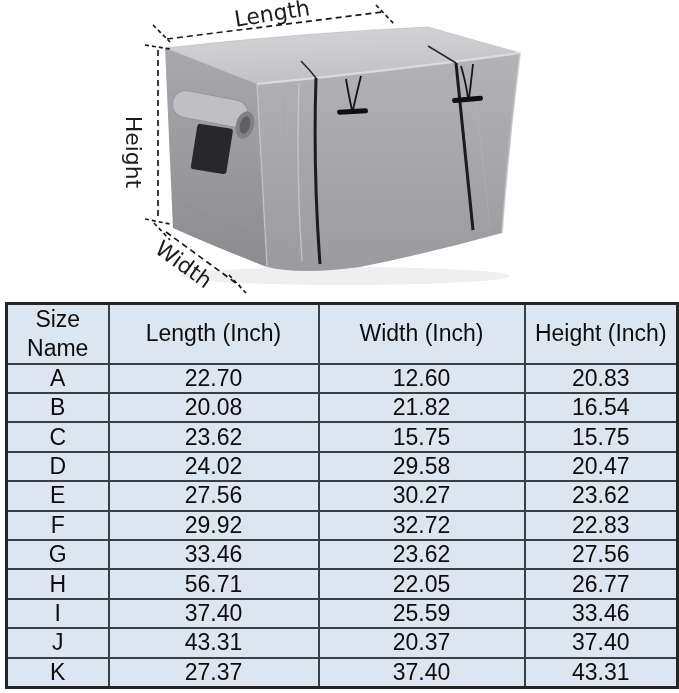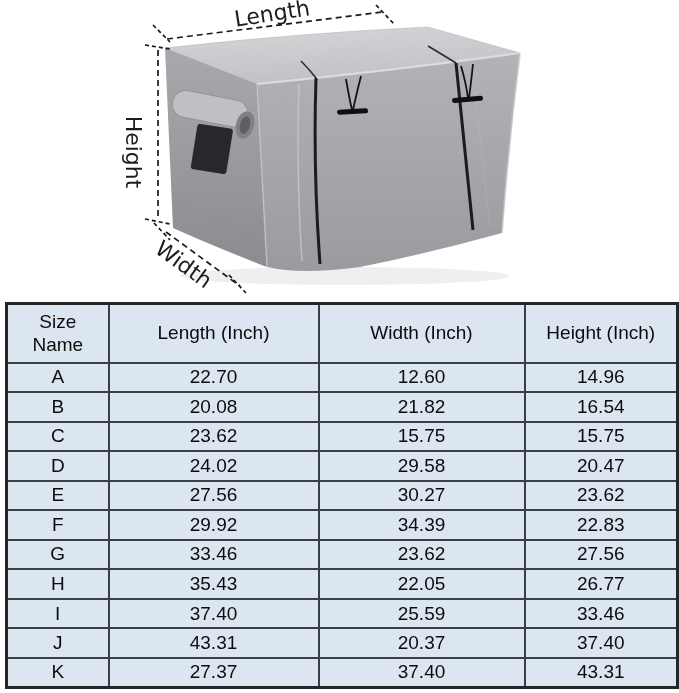--- a/index.html
+++ b/index.html
@@ -12,21 +12,21 @@
   svg text.dim {
     font-family:"DejaVu Sans", sans-serif;
     font-size:22px; fill:#1c1c1c;
   }
   table.size-chart {
     position:absolute; left:5px; top:302px;
     width:671px; height:387px;
     border-collapse:collapse; table-layout:fixed;
     background:#dce6f1;
     font-family:"Liberation Sans", sans-serif;
-    font-size:19px; color:#0c0c0c;
+    font-size:23px; color:#0c0c0c;
     border:3px solid #262626;
   }
   table.size-chart th, table.size-chart td {
     border:2px solid #3a3f45;
     text-align:center; vertical-align:middle;
     font-weight:400; padding:0;
   }
   table.size-chart thead tr { height:59px; }
   table.size-chart tbody tr { height:29px; }
   .wrap-head { display:inline-block; width:62px; line-height:1.25; }
@@ -128,21 +128,21 @@
         <th>Length (Inch)</th>
         <th>Width (Inch)</th>
         <th>Height (Inch)</th>
       </tr>
     </thead>
     <tbody>
       <tr>
         <td>A</td>
         <td>22.70</td>
         <td>12.60</td>
-        <td>14.96</td>
+        <td>20.83</td>
       </tr>
       <tr>
         <td>B</td>
         <td>20.08</td>
         <td>21.82</td>
         <td>16.54</td>
       </tr>
       <tr>
         <td>C</td>
         <td>23.62</td>
@@ -157,32 +157,32 @@
       </tr>
       <tr>
         <td>E</td>
         <td>27.56</td>
         <td>30.27</td>
         <td>23.62</td>
       </tr>
       <tr>
         <td>F</td>
         <td>29.92</td>
-        <td>34.39</td>
+        <td>32.72</td>
         <td>22.83</td>
       </tr>
       <tr>
         <td>G</td>
         <td>33.46</td>
         <td>23.62</td>
         <td>27.56</td>
       </tr>
       <tr>
         <td>H</td>
-        <td>35.43</td>
+        <td>56.71</td>
         <td>22.05</td>
         <td>26.77</td>
       </tr>
       <tr>
         <td>I</td>
         <td>37.40</td>
         <td>25.59</td>
         <td>33.46</td>
       </tr>
       <tr>

